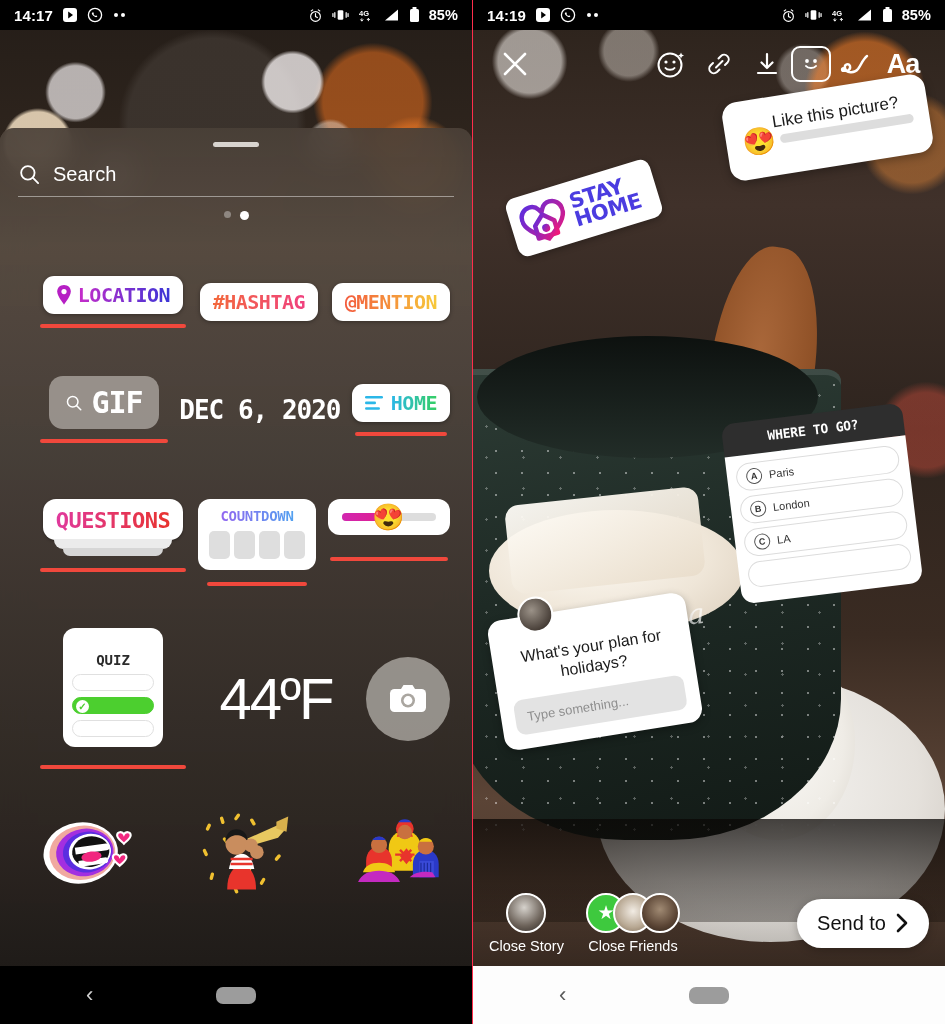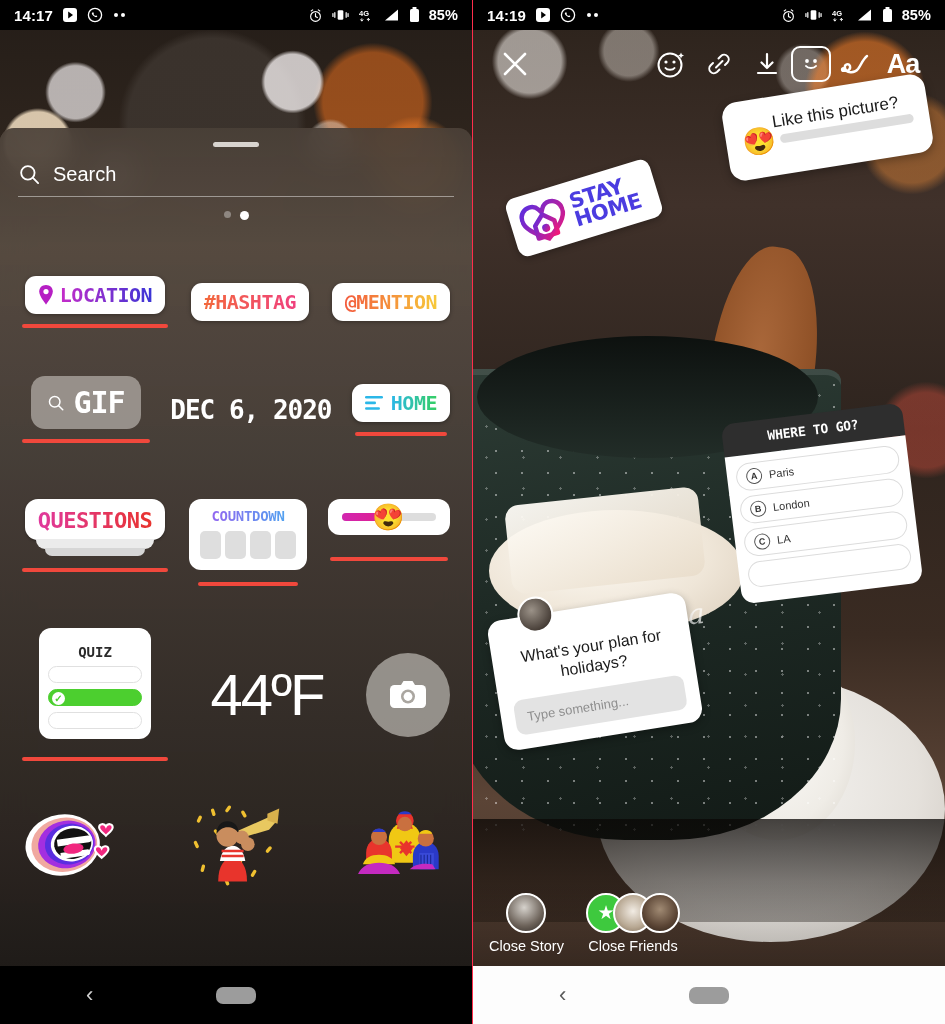--- a/index.html
+++ b/index.html
@@ -84,21 +84,21 @@
       rgba(72,64,58,.95) 38%, rgba(58,50,44,.96) 62%, rgba(44,38,34,.97) 85%, rgba(32,28,25,.98) 100%);
     border-radius:14px 14px 0 0; backdrop-filter:blur(14px); overflow:hidden; }
   .grabber { width:46px; height:5px; border-radius:3px; background:#d8d4cf; margin:14px auto 0; }
   .searchrow { display:flex; align-items:center; gap:12px; padding:16px 18px 10px; }
   .searchrow .slabel { color:#fff; font-size:20px; font-weight:400; }
   .searchline { height:1px; background:rgba(255,255,255,.45); margin:0 18px; }
   .dots { display:flex; gap:9px; justify-content:center; padding:14px 0 6px; }
   .dot { width:7px; height:7px; border-radius:50%; background:rgba(255,255,255,.35); }
   .dot.active { background:#fff; width:9px; height:9px; }
 
-  .grid { padding:14px 22px 0; }
+  .grid { padding:14px 22px 0;margin-left:18px; }
   .row { display:flex; align-items:center; justify-content:space-between; }
   .cell { position:relative; display:flex; flex-direction:column; align-items:center; }
   .underline { height:4px; border-radius:2px; background:#f0483c; margin-top:10px; }
 
   .pill { background:#fff; border-radius:11px; padding:7px 13px; display:flex;
     align-items:center; gap:6px; box-shadow:0 1px 4px rgba(0,0,0,.35); }
   .pill .ptxt { font-family:"DejaVu Sans Mono", monospace; font-weight:700; font-size:20px;
     letter-spacing:-.5px; -webkit-background-clip:text; background-clip:text; color:transparent; }
   .g-loc { background:linear-gradient(90deg,#c62cc9,#3b35d6); }
   .g-men { background:linear-gradient(90deg,#f35b3d,#f7c93a); }
@@ -130,21 +130,21 @@
   .cdblocks { display:flex; gap:4px; margin-top:7px; }
   .cdblk { width:21px; height:28px; border-radius:5px; background:#dedede; }
 
   .sldcard { background:#fff; border-radius:12px; padding:14px 14px; width:122px;
     display:flex; align-items:center; position:relative; }
   .sldtrack { height:8px; border-radius:4px; background:#ddd; flex:1; }
   .sldfill { position:absolute; left:14px; width:46px; height:8px; border-radius:4px;
     background:linear-gradient(90deg,#d226b0,#e01f8c); }
   .sldemo { position:absolute; left:44px; font-size:26px; line-height:1; }
 
-  .quizcard { background:#fff; border-radius:12px; padding:16px 9px 10px; width:112px; }
+  .quizcard { background:#fff; border-radius:12px; padding:24px 9px 10px; width:100px; }
   .quizcard .qzt { font-family:"DejaVu Sans Mono", monospace; font-weight:700; font-size:14px;
     color:#2b2b2b; text-align:center; letter-spacing:0; }
   .qzbar { height:17px; border-radius:9px; border:1px solid #e0e0e0; margin-top:6px; background:#fff; }
   .qzbar.on { background:#4ccf2f; border-color:#4ccf2f; position:relative; }
   .qzcheck { position:absolute; left:3px; top:2px; width:13px; height:13px; border-radius:50%;
     background:#fff; color:#4ccf2f; font-size:10px; line-height:13px; text-align:center; font-weight:700;}
 
   .temptxt { color:#fff; font-weight:300; font-size:58px; letter-spacing:-2px; }
   .cambtn { width:84px; height:84px; border-radius:50%; background:rgba(170,166,160,.82);
     display:flex; align-items:center; justify-content:center; }
@@ -702,20 +702,28 @@
         <span class="destlabel">Close Story</span>
       </div>
       <div class="dest">
         <span class="avgroup">
           <span class="av avstar">★</span>
           <span class="av av2"></span>
           <span class="av av3"></span>
         </span>
         <span class="destlabel">Close Friends</span>
       </div>
+      <div class="sendto">
+        <span class="st">Send to</span>
+        <span class="ico">
+          <svg width="13" height="20" viewBox="0 0 13 20">
+              <path d="M2 2l8 8-8 8" stroke="#111" stroke-width="2.6" fill="none" stroke-linecap="round" stroke-linejoin="round"></path>
+            </svg>
+        </span>
+      </div>
     </div>
 
     <div class="navbar light">
       <span class="nav-back">‹</span>
       <span class="nav-pill"></span>
     </div>
   </div>
 
 </div>
 

